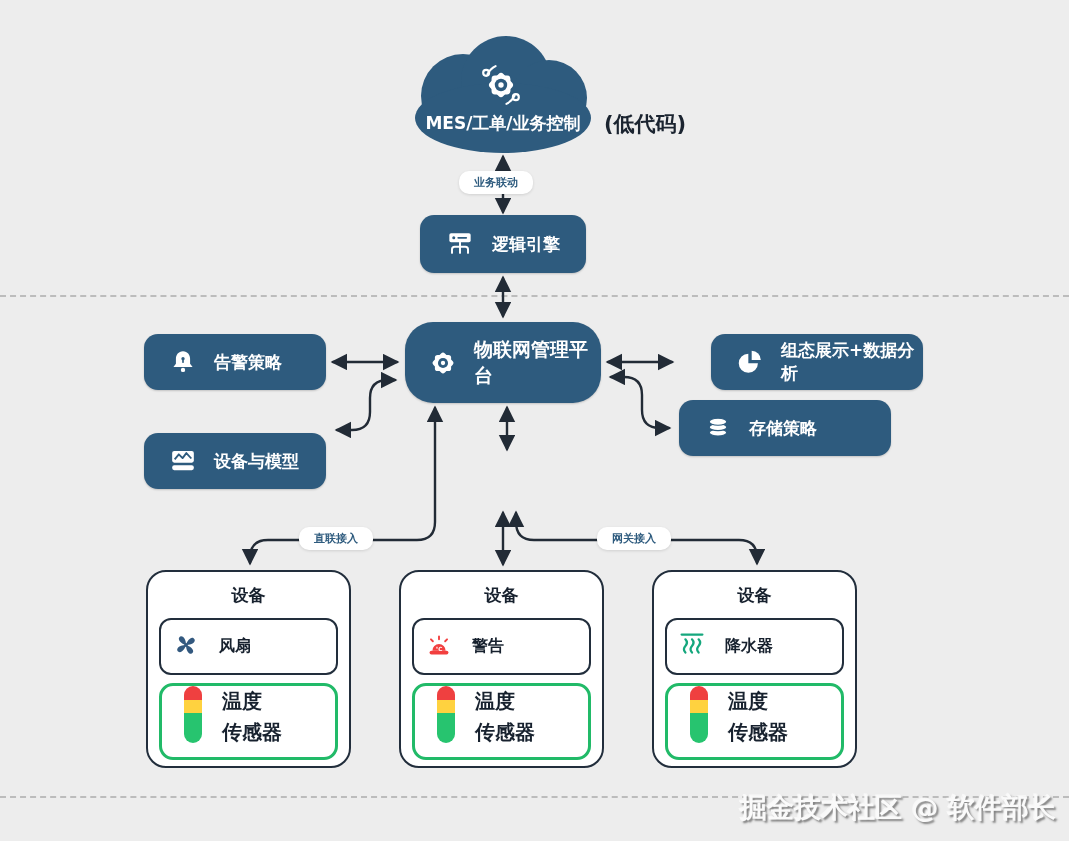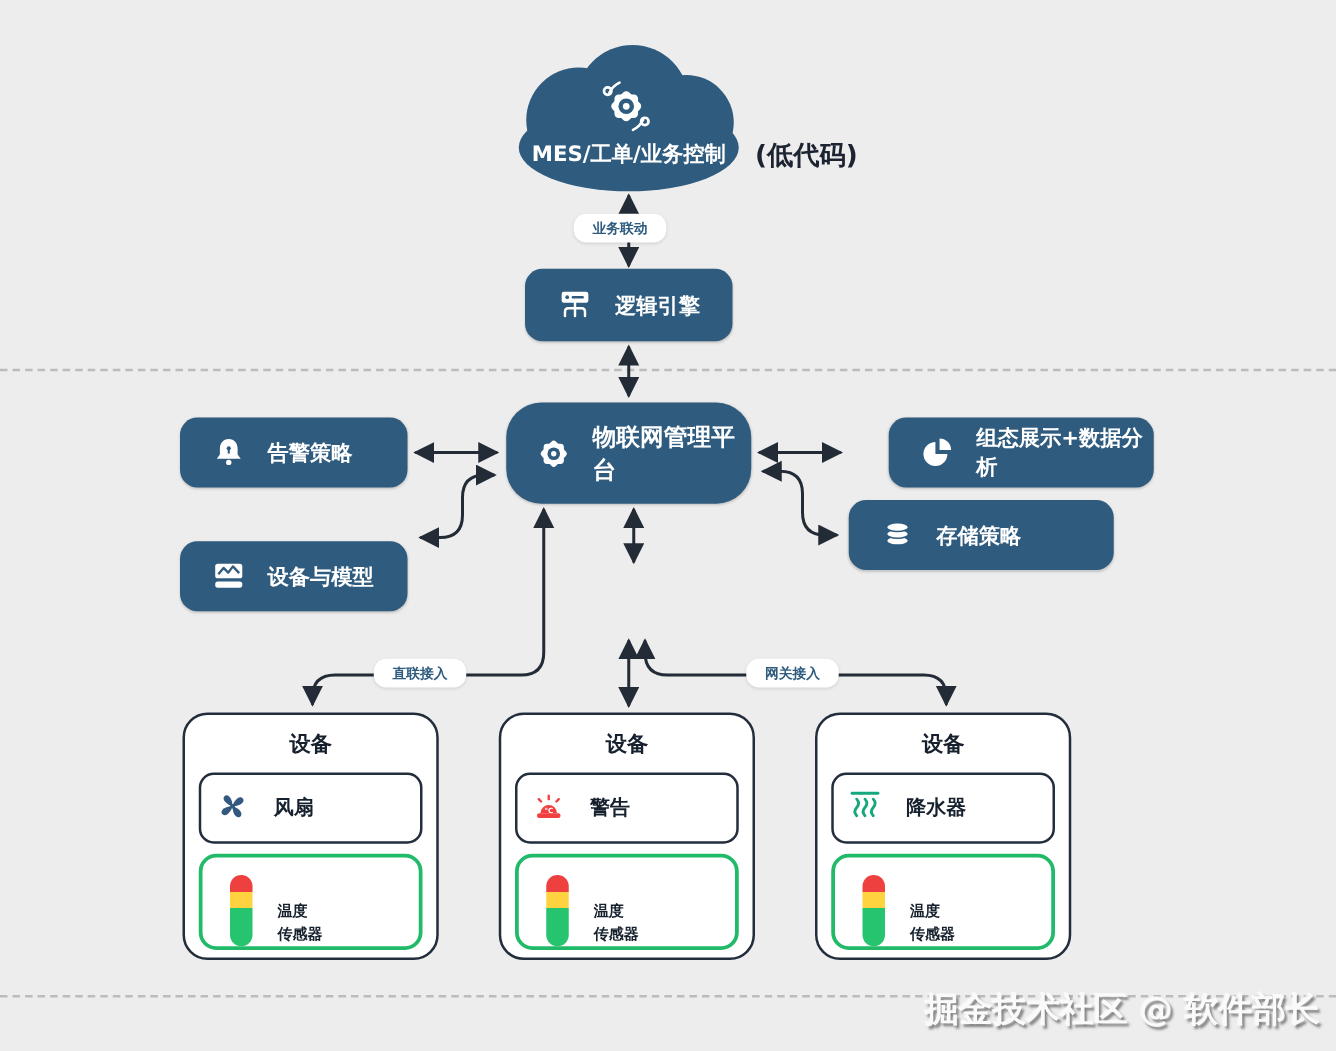--- a/index.html
+++ b/index.html
@@ -45,22 +45,22 @@
   .device-title { text-align:center; margin-top:12px; font-weight:700; font-size:17px; color:#17212e; }
   .comp-box {
     position:absolute; left:11px; right:11px; top:46px; height:57px;
     border:2.5px solid #222e3c; border-radius:12px; background:#fff;
     display:flex; align-items:center; gap:16px; padding-left:8px;
     font-weight:700; font-size:16px; color:#17212e;
   }
   .sensor-box {
     position:absolute; left:11px; right:11px; top:111px; height:77px;
     border:3px solid #21ba68; border-radius:14px; background:#fff;
-    display:flex; align-items:flex-end; gap:20px; padding-left:22px;
-    font-weight:700; font-size:12px; color:#17212e; line-height:1.55;
+    display:flex; align-items:flex-start; gap:20px; padding-left:22px;
+    font-weight:700; font-size:20px; color:#17212e; line-height:1.55;
   }
   .sensor-bar {
     width:18px; height:57px; border-radius:9px;
     background:linear-gradient(to bottom, #ef4040 0 24%, #ffd23f 24% 47%, #27c46f 47% 100%);
   }
 
   .watermark {
     position:absolute; left:740px; top:790px; z-index:4;
     font-weight:700; font-size:27px; color:#fafafa;
     text-shadow:2px 2px 2px rgba(110,110,110,0.85), -1px -1px 0 rgba(255,255,255,0.6);

